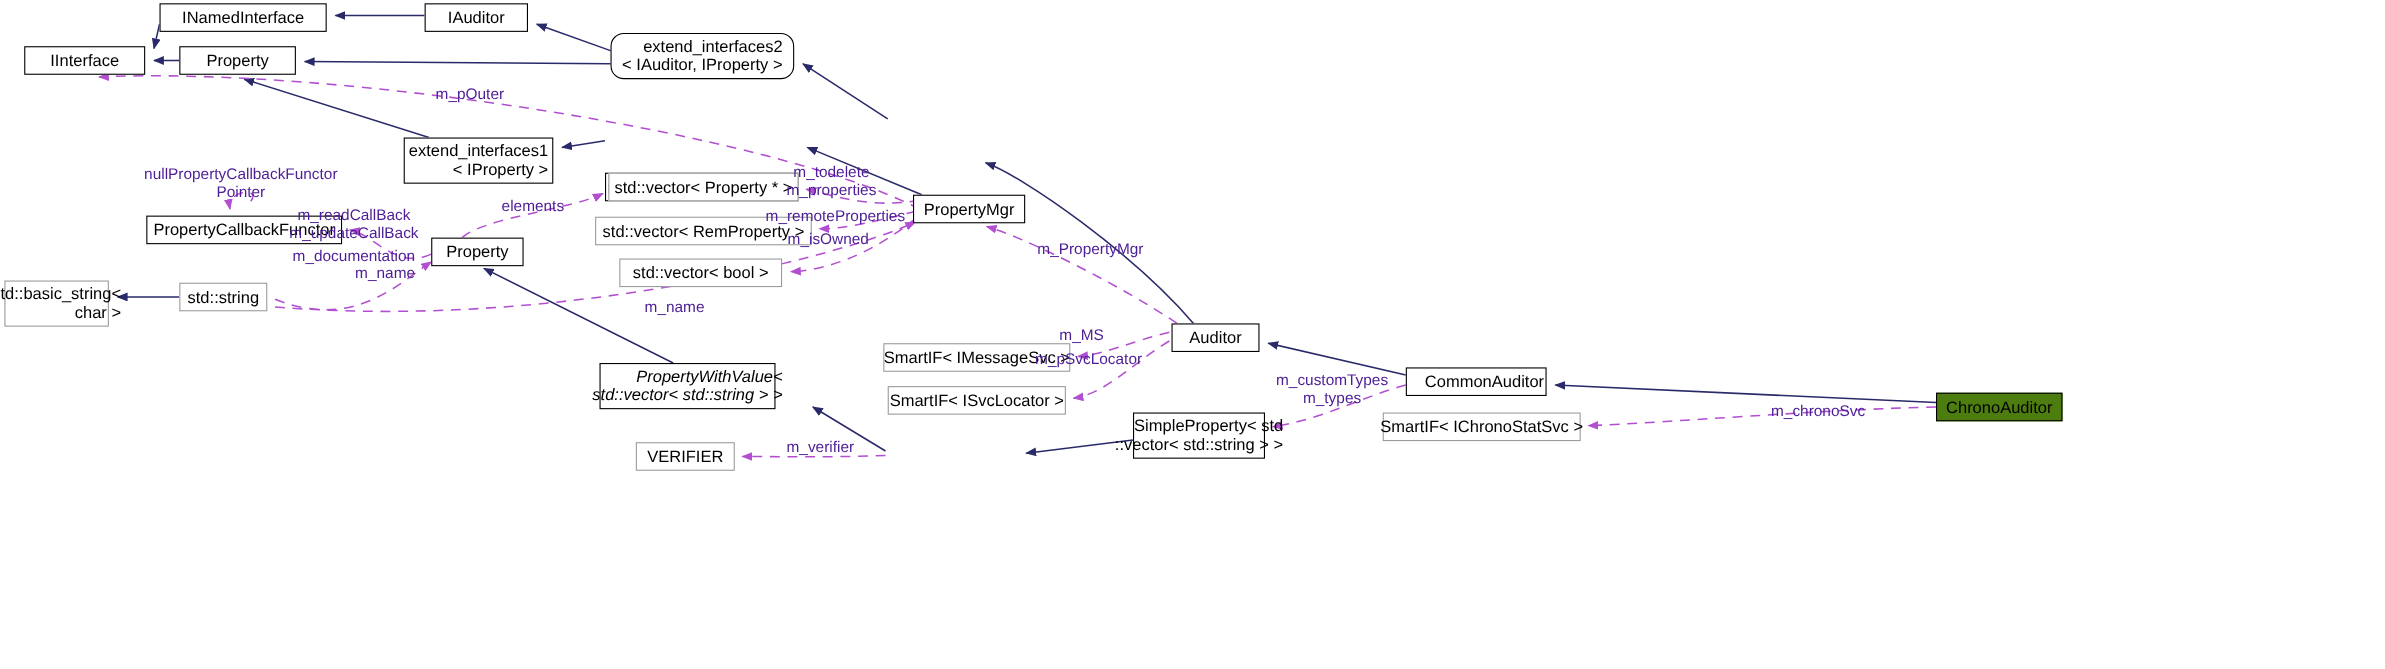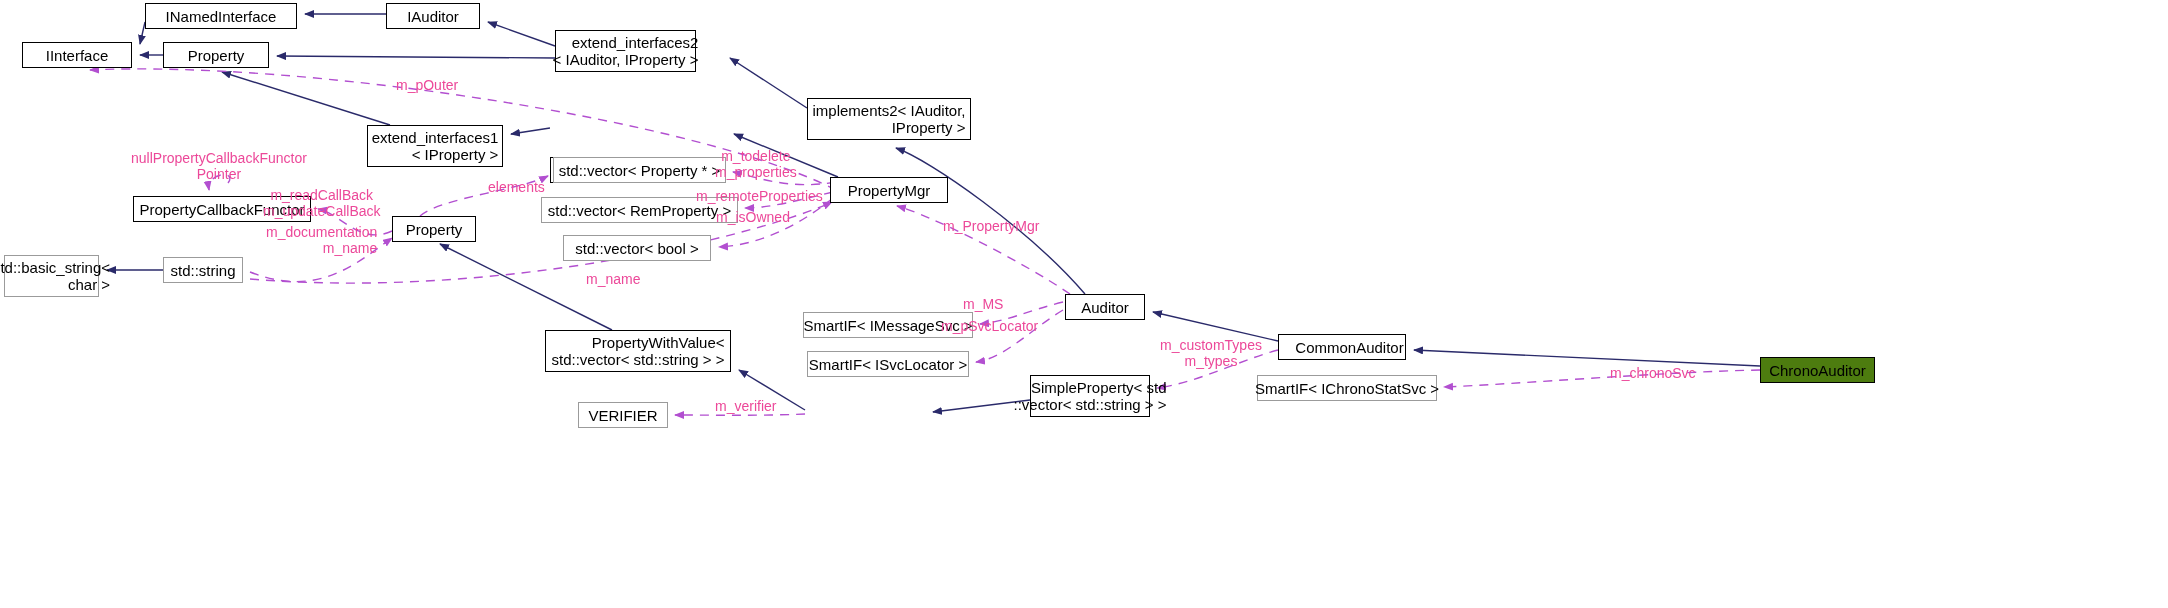--- a/index.html
+++ b/index.html
@@ -26,21 +26,21 @@
     padding:2px 4px;
     z-index:5;
   }
   .node.solid{border:1px solid #000000;}
   .node.grey{border:1px solid #9b9b9b;}
   .node.hl{border:1px solid #000000;background:#4d7c0f;}
   .elabel{
     position:absolute;
     font-size:14px;
     line-height:16px;
-    color:#ec4899;
+    color:#4c1d95;
     white-space:pre;
     text-align:center;
     z-index:6;
     background:transparent;
   }
 </style>
 </head>
 <body>
 
 <div id="stage">
@@ -121,56 +121,54 @@
       <path d="M1278,350 C1240,360 1200,382 1157,388"></path>
 
       <path d="M1760,370 C1660,372 1520,384 1444,387"></path>
     </g>
   </svg>
 
   <div class="node solid" style="left:22px;top:42px;width:110px;height:26px;">IInterface</div>
   <div class="node solid" style="left:145px;top:3px;width:152px;height:26px;">INamedInterface</div>
   <div class="node solid" style="left:163px;top:42px;width:106px;height:26px;">Property</div>
   <div class="node solid" style="left:386px;top:3px;width:94px;height:26px;">IAuditor</div>
-  <div class="node solid" style="left:555px;top:30px;width:141px;height:42px;">extend_interfaces2
+  <div class="node solid" style="left:555px;top:30px;width:167px;height:42px;border-radius:12px;">extend_interfaces2
 &lt; IAuditor, IProperty &gt;</div>
-  <div class="node solid" style="left:807px;top:98px;width:164px;height:42px;">implements2&lt; IAuditor,
-IProperty &gt;</div>
   <div class="node solid" style="left:367px;top:125px;width:136px;height:42px;">extend_interfaces1
 &lt; IProperty &gt;</div>
   <div class="node solid" style="left:550px;top:117px;width:176px;height:26px;margin-top:40px;">implements1&lt; IProperty &gt;</div>
   <div class="node solid" style="left:133px;top:196px;width:178px;height:26px;">PropertyCallbackFunctor</div>
   <div class="node grey" style="left:553px;top:157px;width:173px;height:26px;">std::vector&lt; Property * &gt;</div>
   <div class="node grey" style="left:541px;top:197px;width:197px;height:26px;">std::vector&lt; RemProperty &gt;</div>
   <div class="node grey" style="left:563px;top:235px;width:148px;height:26px;">std::vector&lt; bool &gt;</div>
-  <div class="node solid" style="left:830px;top:177px;width:118px;height:26px;">PropertyMgr</div>
+  <div class="node solid" style="left:830px;top:177px;width:102px;height:26px;">PropertyMgr</div>
   <div class="node solid" style="left:392px;top:216px;width:84px;height:26px;">Property</div>
   <div class="node grey" style="left:4px;top:255px;width:95px;height:42px;">std::basic_string&lt;
 char &gt;</div>
   <div class="node grey" style="left:163px;top:257px;width:80px;height:26px;">std::string</div>
   <div class="node solid" style="left:1065px;top:294px;width:80px;height:26px;">Auditor</div>
   <div class="node grey" style="left:803px;top:312px;width:170px;height:26px;">SmartIF&lt; IMessageSvc &gt;</div>
   <div class="node grey" style="left:807px;top:351px;width:162px;height:26px;">SmartIF&lt; ISvcLocator &gt;</div>
-  <div class="node solid" style="left:545px;top:330px;width:186px;height:42px;">PropertyWithValue&lt;
+  <div class="node solid" style="left:545px;top:330px;width:160px;height:42px;font-style:italic;">PropertyWithValue&lt;
 std::vector&lt; std::string &gt; &gt;</div>
   <div class="node grey" style="left:578px;top:402px;width:90px;height:26px;">VERIFIER</div>
   <div class="node solid" style="left:1030px;top:375px;width:120px;height:42px;">SimpleProperty&lt; std
 ::vector&lt; std::string &gt; &gt;</div>
   <div class="node solid" style="left:1278px;top:334px;width:128px;height:26px;padding-left:19px;">CommonAuditor</div>
   <div class="node grey" style="left:1257px;top:375px;width:180px;height:26px;">SmartIF&lt; IChronoStatSvc &gt;</div>
   <div class="node hl" style="left:1760px;top:357px;width:115px;height:26px;">ChronoAuditor</div>
 
   <div class="elabel" style="left:396px;top:77px;">m_pOuter</div>
   <div class="elabel" style="left:131px;top:150px;">nullPropertyCallbackFunctor
 Pointer</div>
   <div class="elabel" style="left:263px;top:187px;">m_readCallBack
 m_updateCallBack</div>
   <div class="elabel" style="left:266px;top:224px;text-align:right;">m_documentation
 m_name</div>
-  <div class="elabel" style="left:456px;top:179px;margin-left:32px;">elements</div>
+  <div class="elabel" style="left:456px;top:179px;">elements</div>
   <div class="elabel" style="left:715px;top:148px;">m_todelete
 m_properties</div>
   <div class="elabel" style="left:696px;top:188px;">m_remoteProperties</div>
   <div class="elabel" style="left:716px;top:209px;">m_isOwned</div>
   <div class="elabel" style="left:586px;top:271px;">m_name</div>
   <div class="elabel" style="left:943px;top:218px;">m_PropertyMgr</div>
   <div class="elabel" style="left:963px;top:296px;">m_MS</div>
   <div class="elabel" style="left:941px;top:318px;">m_pSvcLocator</div>
   <div class="elabel" style="left:715px;top:398px;">m_verifier</div>
   <div class="elabel" style="left:1160px;top:337px;">m_customTypes

